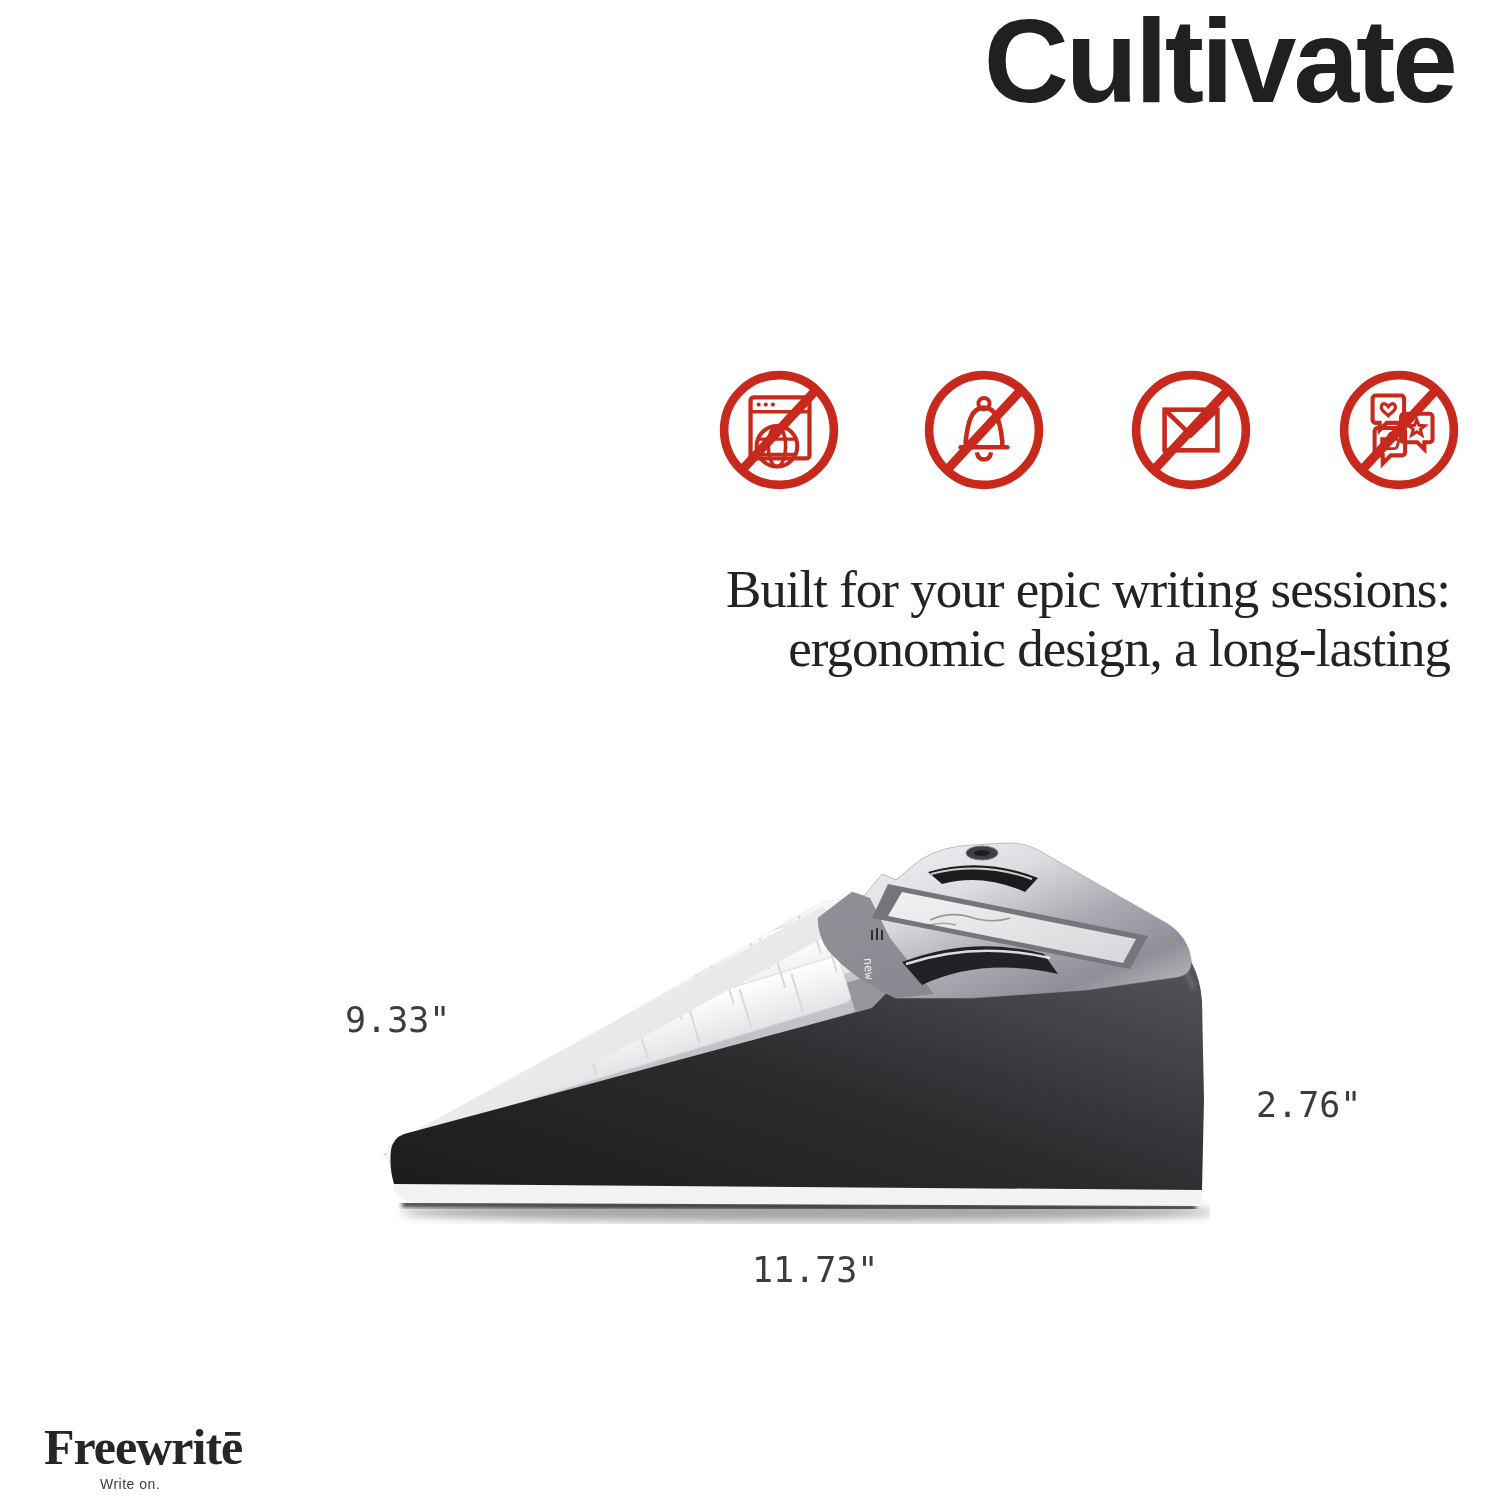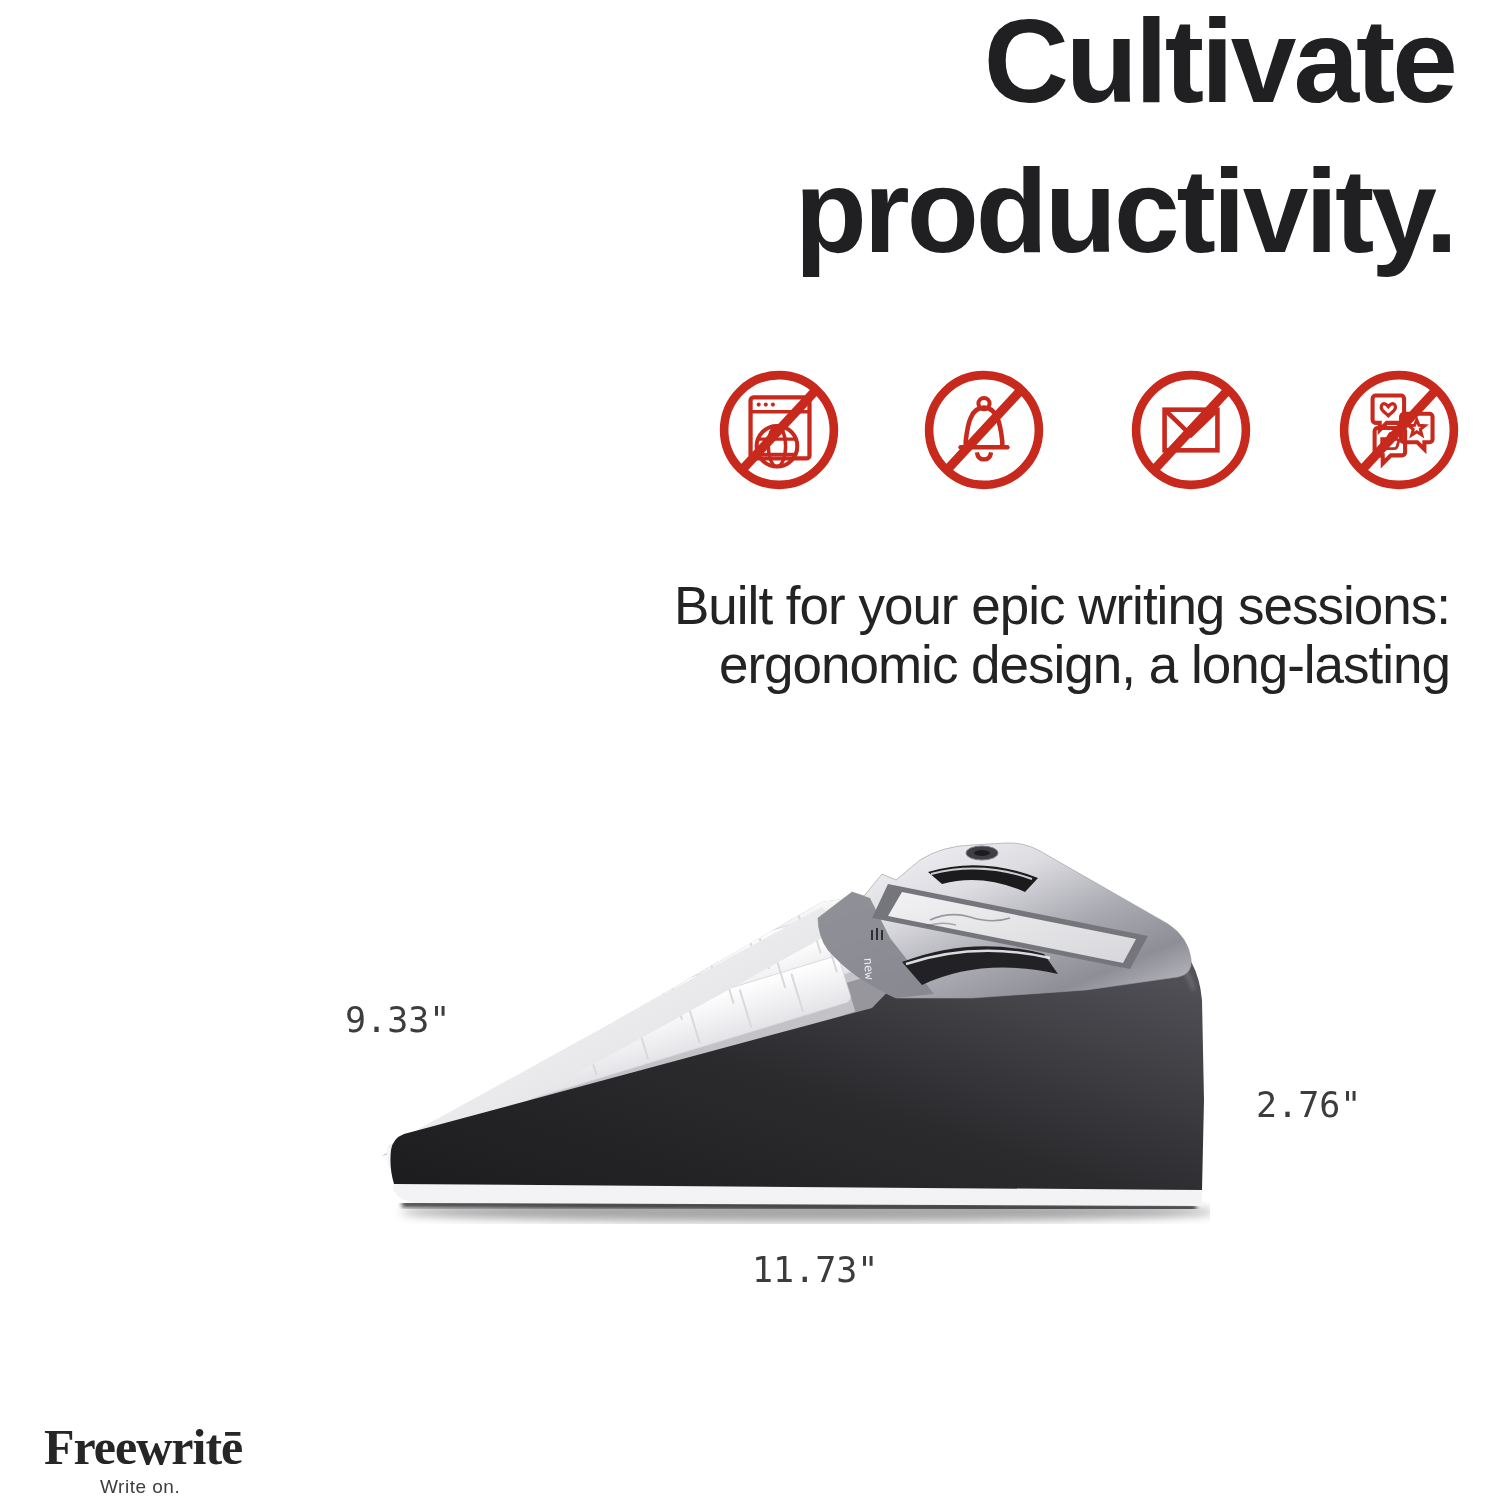--- a/index.html
+++ b/index.html
@@ -12,51 +12,50 @@
     position:absolute;top:-14px;right:42px;text-align:right;
     font-weight:700;font-size:118px;line-height:150px;letter-spacing:-3px;
     color:#202022;
   }
   
   .picto{position:absolute;top:367px;width:126px;height:126px;color:#c8291d;}
   .picto svg{width:100%;height:100%;}
   .p1{left:716px;} .p2{left:921px;} .p3{left:1128px;} .p4{left:1336px;}
   
   .bodycopy{
-    position:absolute;top:576px;right:47px;text-align:right;
-    font-family:Liberation Sans, sans-serif;
+    position:absolute;top:560px;right:47px;text-align:right;
+    font-family:Liberation Serif, serif;
     font-size:53px;line-height:59px;color:#232323;letter-spacing:-1px;
     white-space:nowrap;
   }
   
   .device{position:absolute;left:330px;top:838px;width:880px;height:390px;}
   .dim{
     position:absolute;font-family:"DejaVu Sans Mono","Liberation Mono",monospace;
     font-size:35px;color:#3c3c3c;letter-spacing:0px;white-space:nowrap;
   }
   .dim-left{left:345px;top:1000px;}
   .dim-right{left:1256px;top:1085px;}
   .dim-bottom{left:752px;top:1250px;}
   
   .wordmark{
     position:absolute;left:44px;top:1418px;
     font-family:"Liberation Serif",serif;font-weight:700;
     font-size:50px;color:#262626;letter-spacing:-1px;
   }
   .tagline{
     position:absolute;left:100px;top:1476px;
-    font-size:19px;color:#3d3d3d;letter-spacing:0.5px;
+    font-size:14px;color:#3d3d3d;letter-spacing:0.5px;
   }
 </style>
 </head>
 <body>
 
 <div class="headline">
   <div>Cultivate</div>
-  <div>productivity.</div>
 </div>
 
 <div class="picto p1">
   <svg viewBox="0 0 124 124" fill="none" stroke="currentColor">
     <rect x="34" y="30" width="58" height="60" rx="3" stroke-width="4.2"></rect>
     <line x1="34" y1="44" x2="92" y2="44" stroke-width="3.6"></line>
     <circle cx="42" cy="37" r="2" fill="currentColor" stroke="none"></circle>
     <circle cx="49" cy="37" r="2" fill="currentColor" stroke="none"></circle>
     <circle cx="56" cy="37" r="2" fill="currentColor" stroke="none"></circle>
     <circle cx="60" cy="78" r="20" stroke-width="4"></circle>

